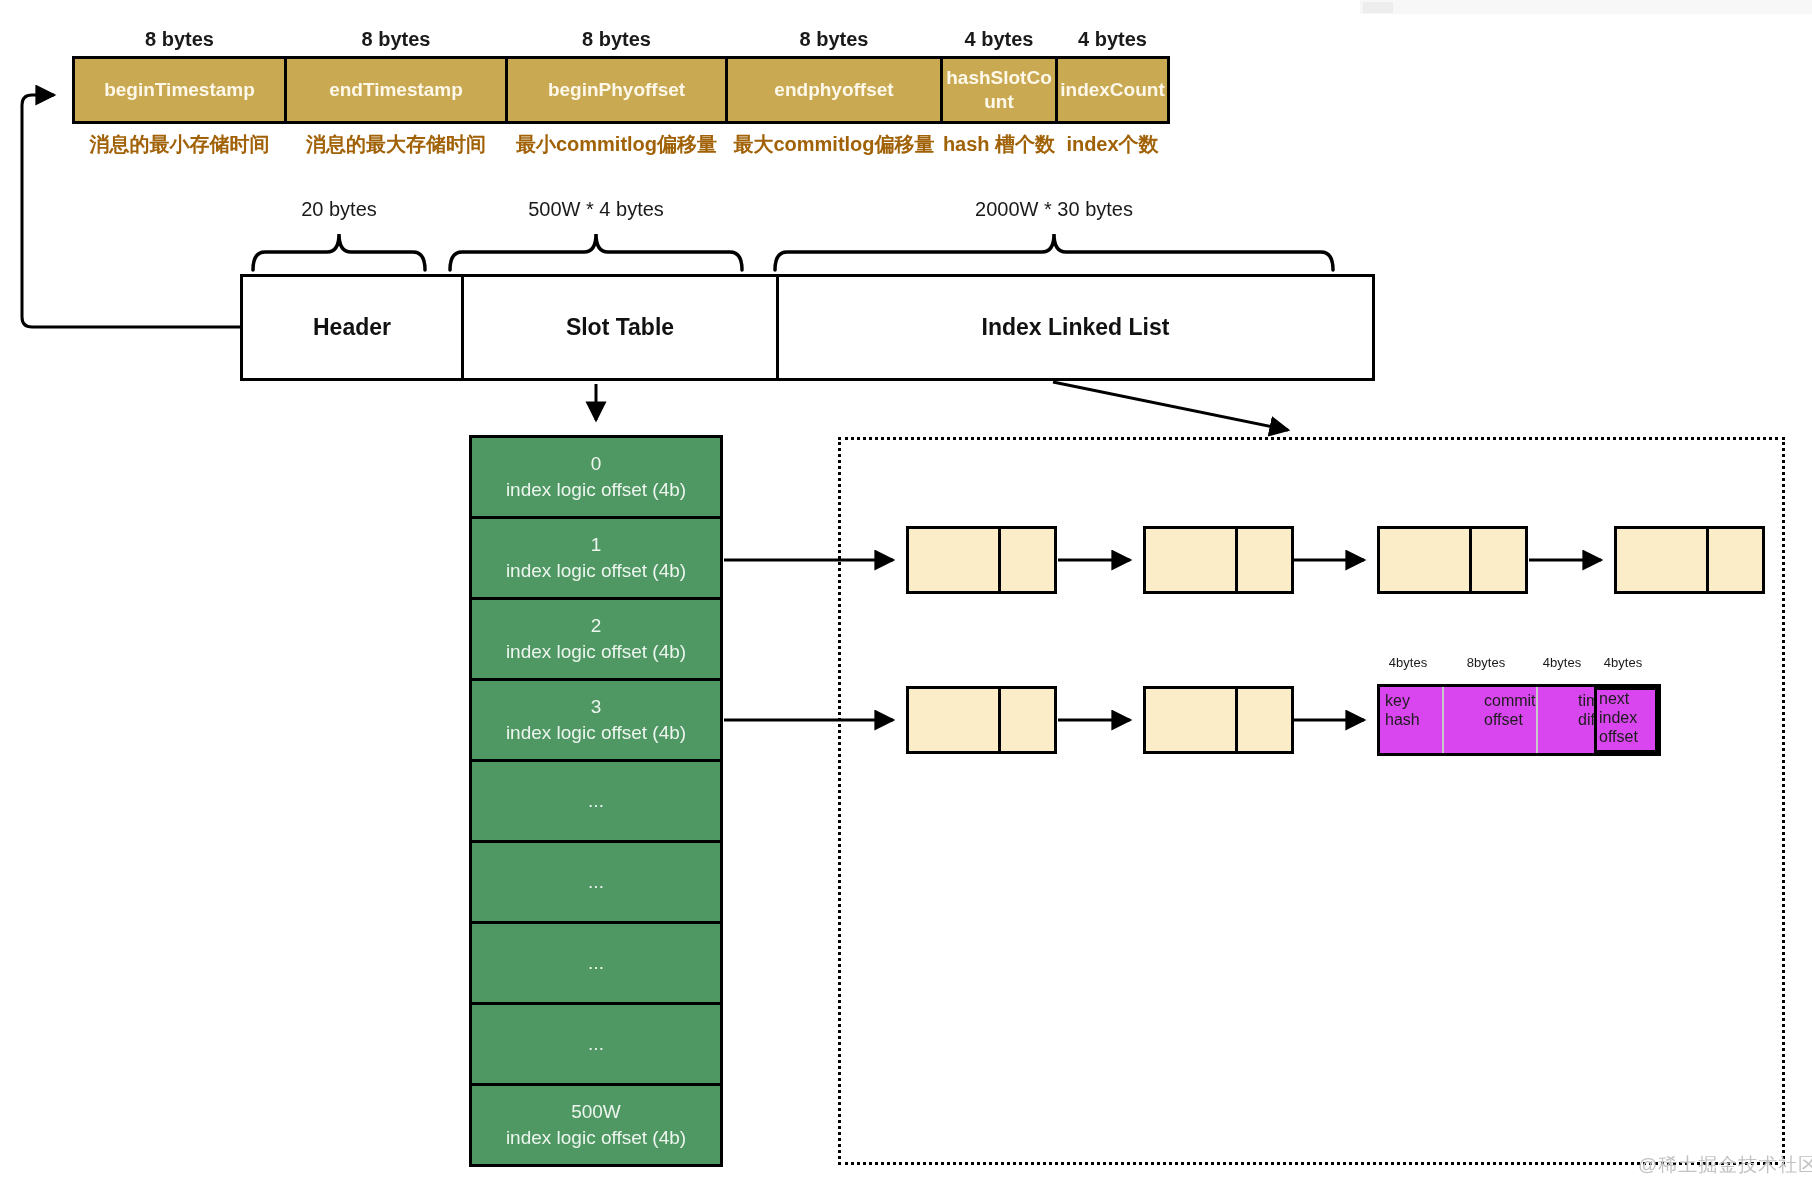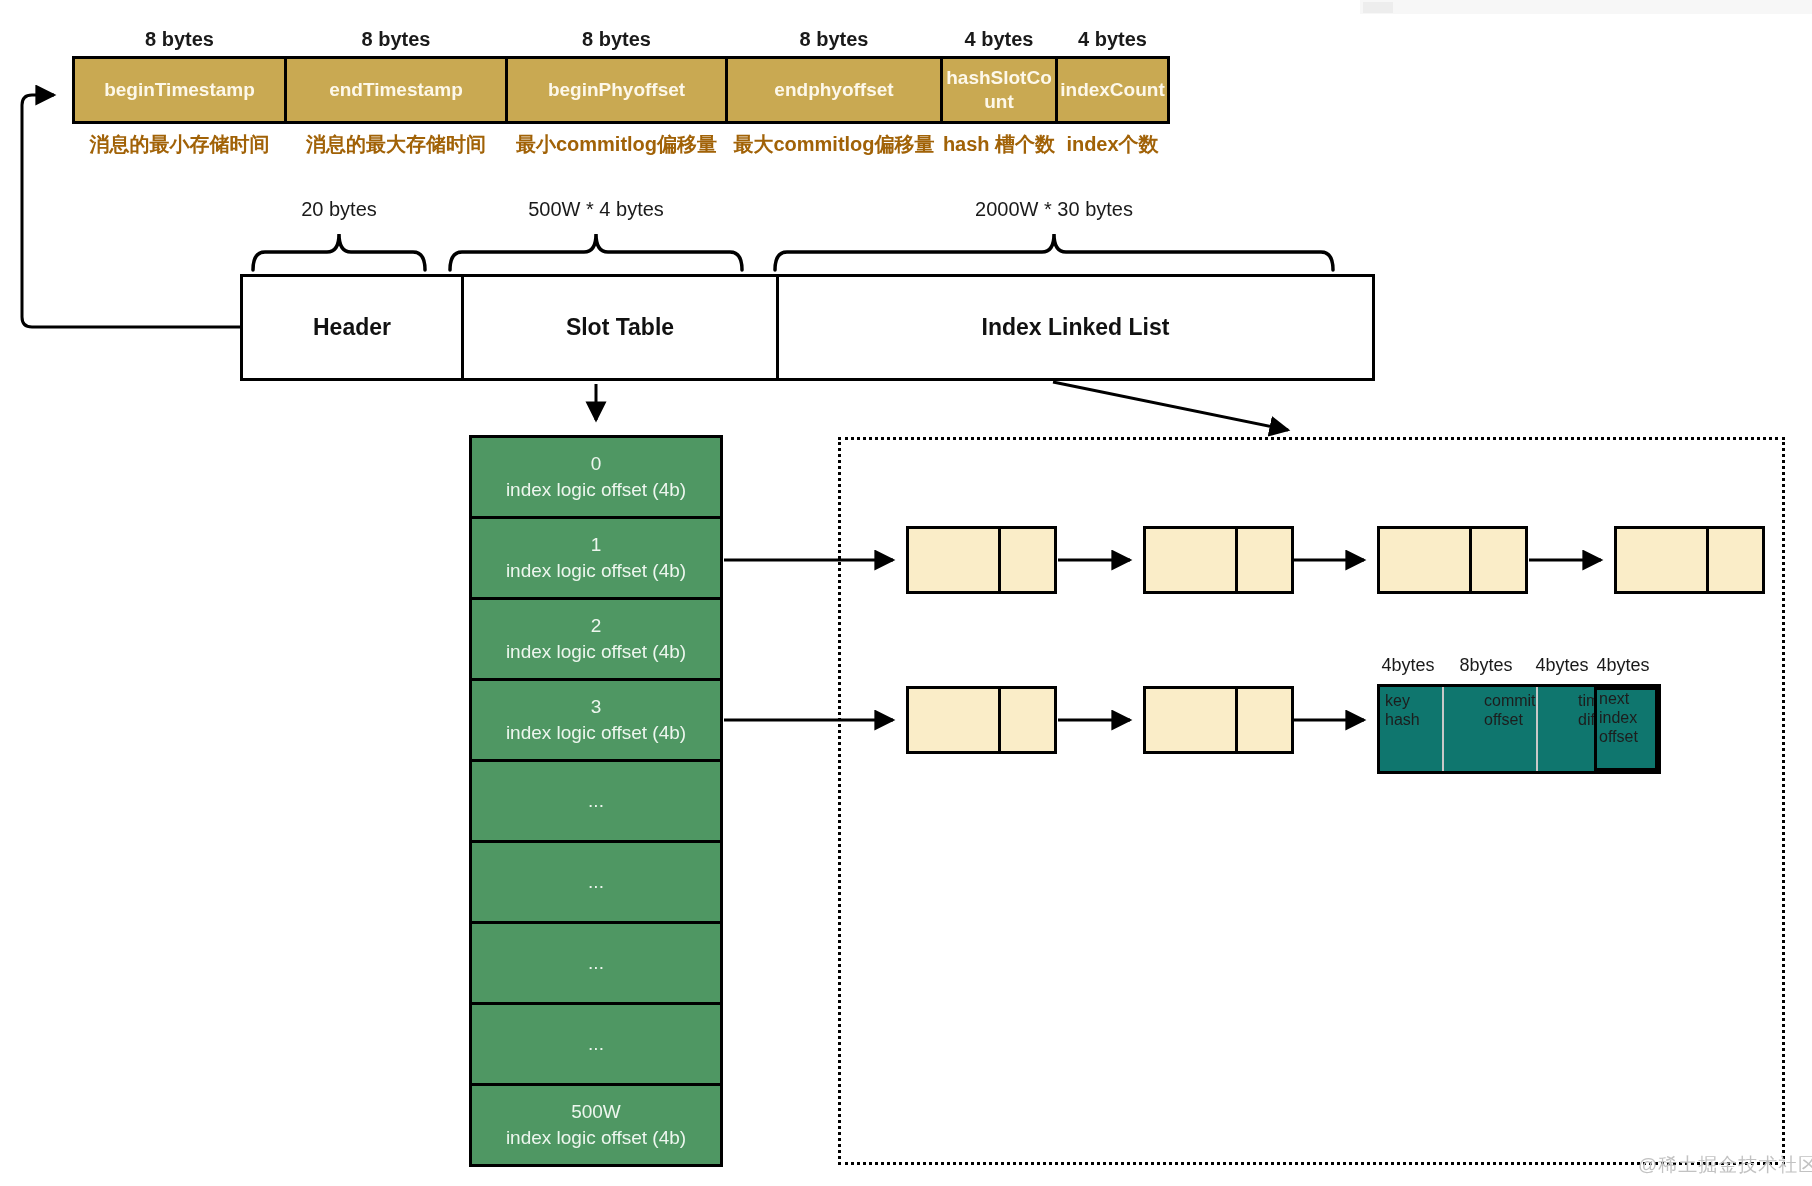--- a/index.html
+++ b/index.html
@@ -55,30 +55,30 @@
   
   .node{
     position:absolute;width:151px;height:68px;background:#FAEDC8;
     border:3px solid #000;box-sizing:border-box;display:flex;
   }
   .node .nl{flex:63;}
   .node .nr{flex:37;border-left:3px solid #000;}
 
   
   .entry{
-    position:absolute;left:1377px;top:684px;height:90px;background:#0f766e;
+    position:absolute;left:1377px;top:684px;height:72px;background:#d946ef;
     border:3px solid #000;box-sizing:border-box;display:flex;
   }
   .ecell{
     box-sizing:border-box;padding:4px 4px 0 5px;font-size:16px;line-height:1.2;
     color:#1d1d1d;overflow:hidden;
   }
   .ecell.sepl{border-left:2px solid #c9c9c9;padding-left:40px;}
   .ecell.nextcell{box-shadow:inset 0 0 0 3px #000;padding-top:2px;}
-  .ebytes{position:absolute;top:655px;transform:translateX(-50%);font-size:18px;color:#1a1a1a;white-space:nowrap;}
+  .ebytes{position:absolute;top:655px;transform:translateX(-50%);font-size:13px;color:#1a1a1a;white-space:nowrap;}
 
   .watermark{left:1638px;top:1152px;font-size:19px;color:#c2c2c2;letter-spacing:1px;white-space:nowrap;}
 </style>
 </head>
 <body>
 
 <div class="abs topstrip"></div>
 <div class="abs topstrip-sq"></div>
 
 <svg class="connectors" viewBox="0 0 1812 1186">

